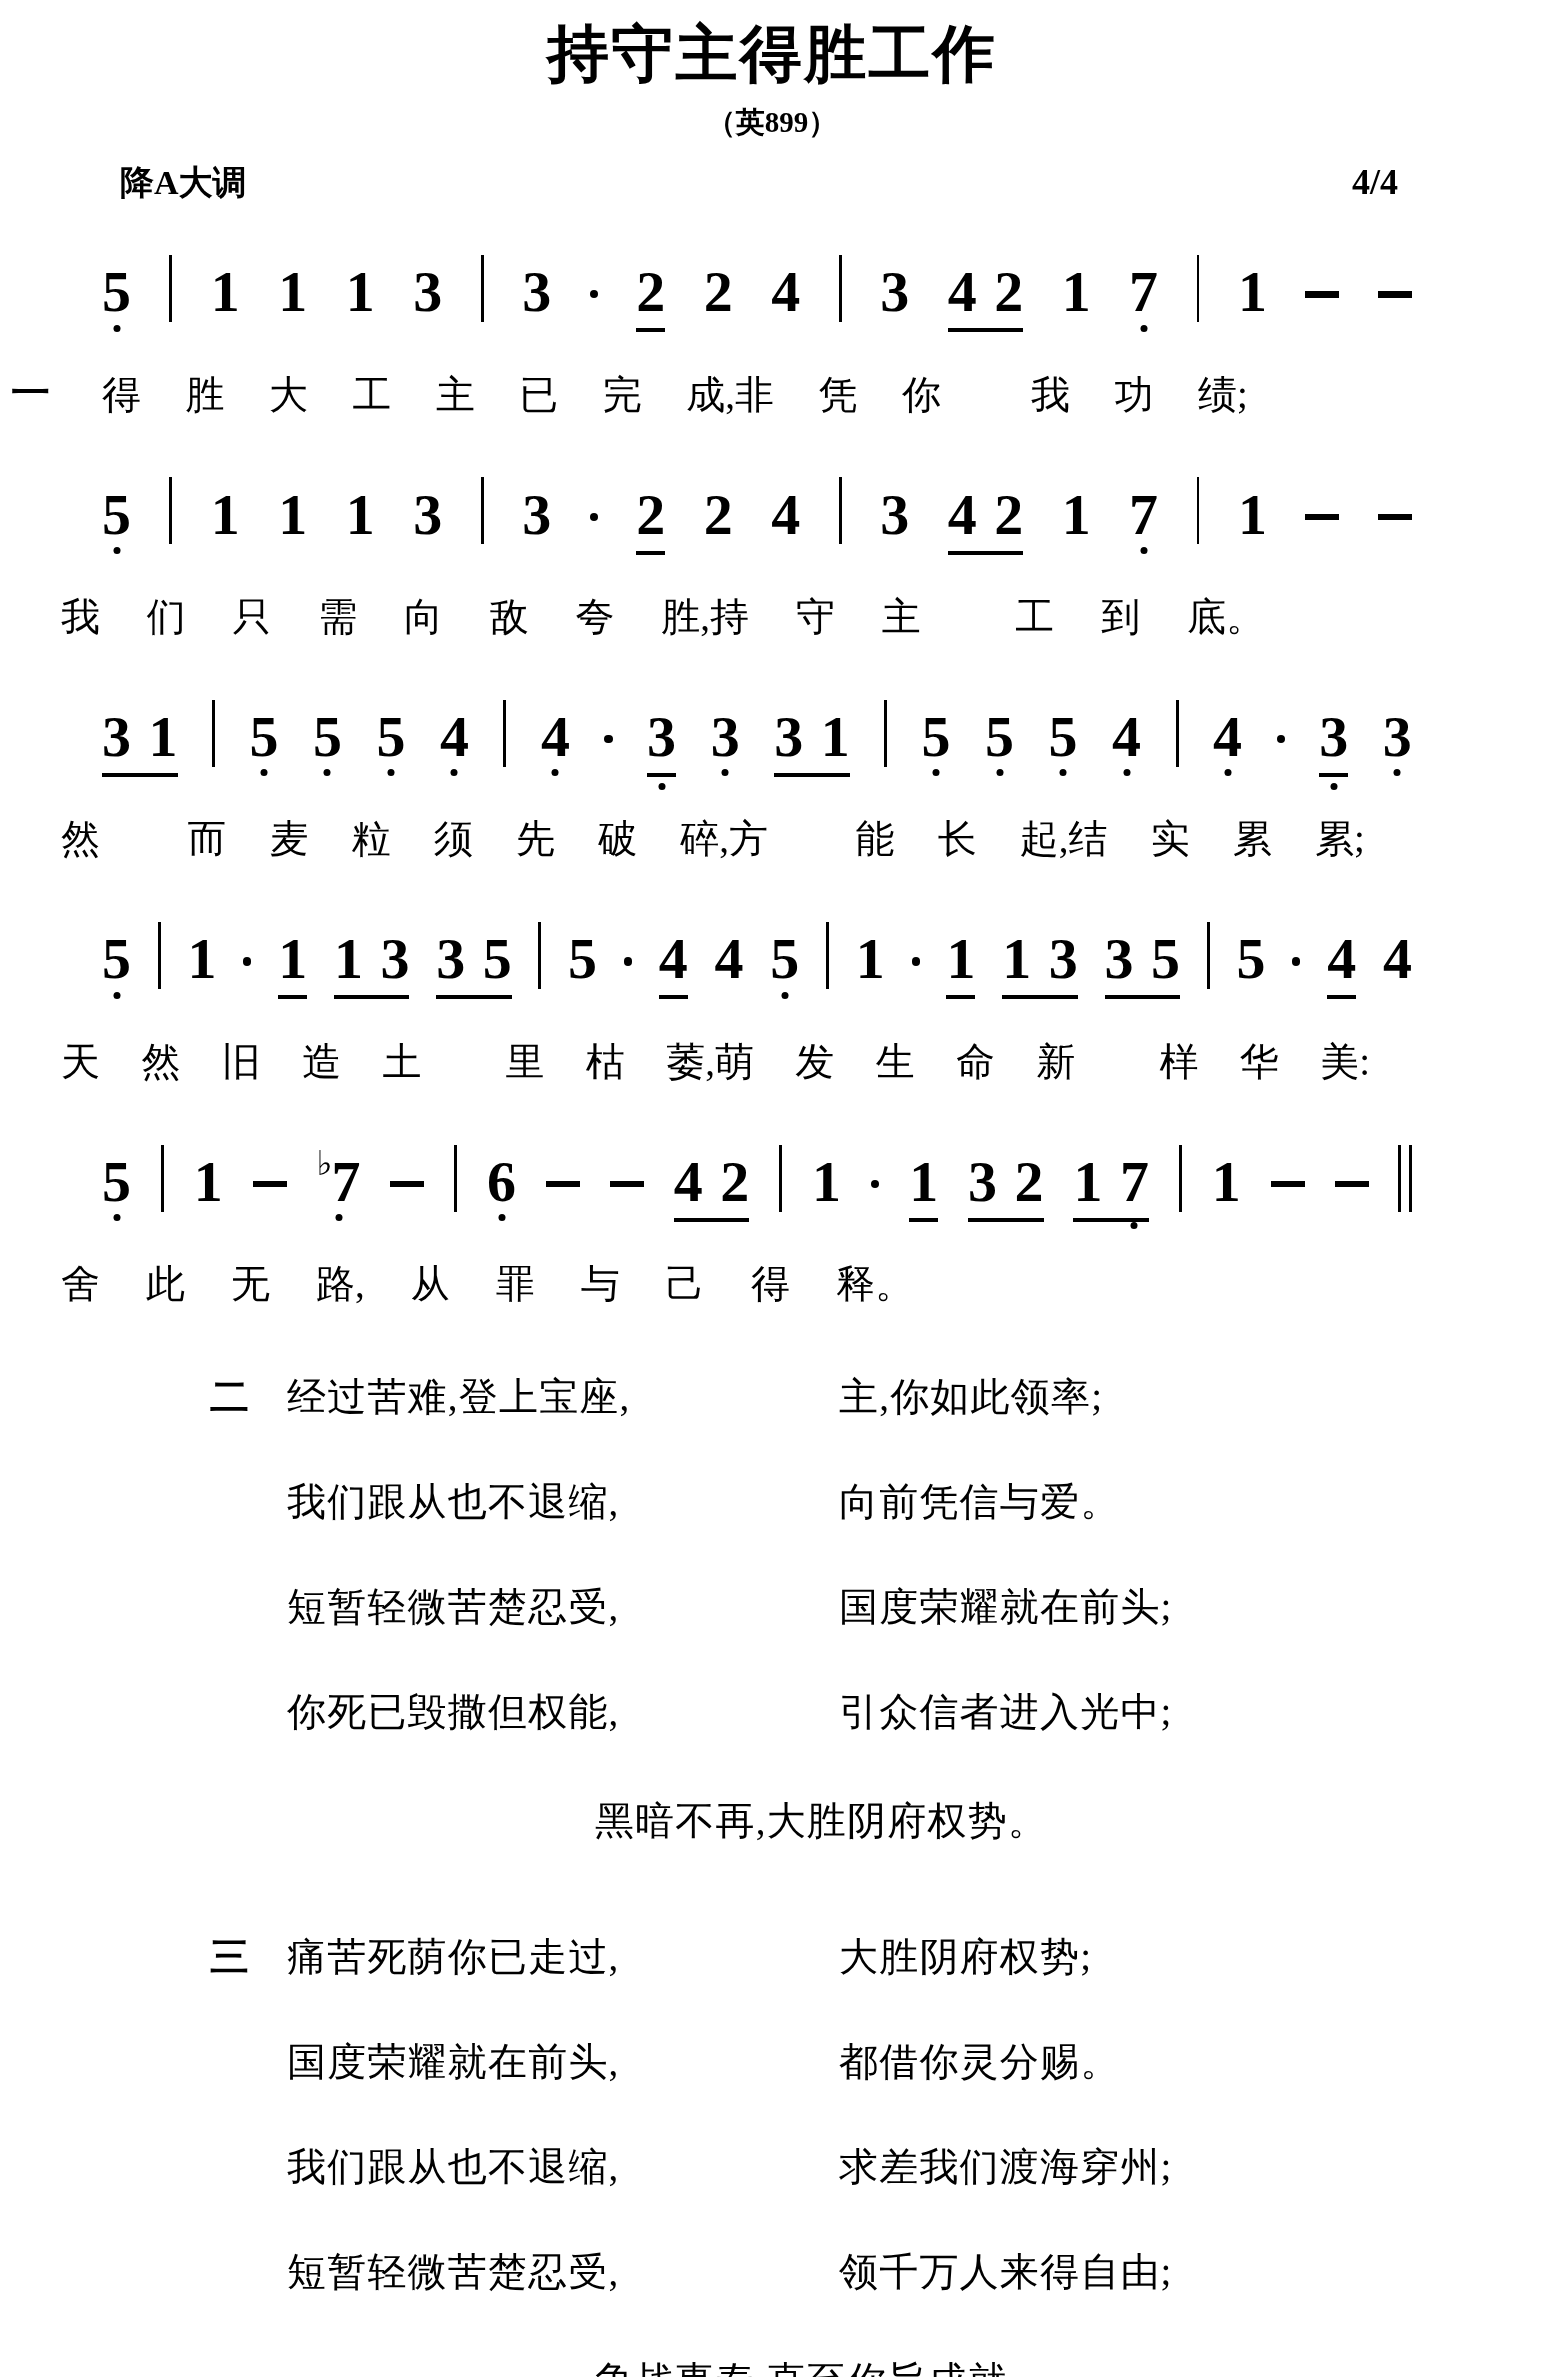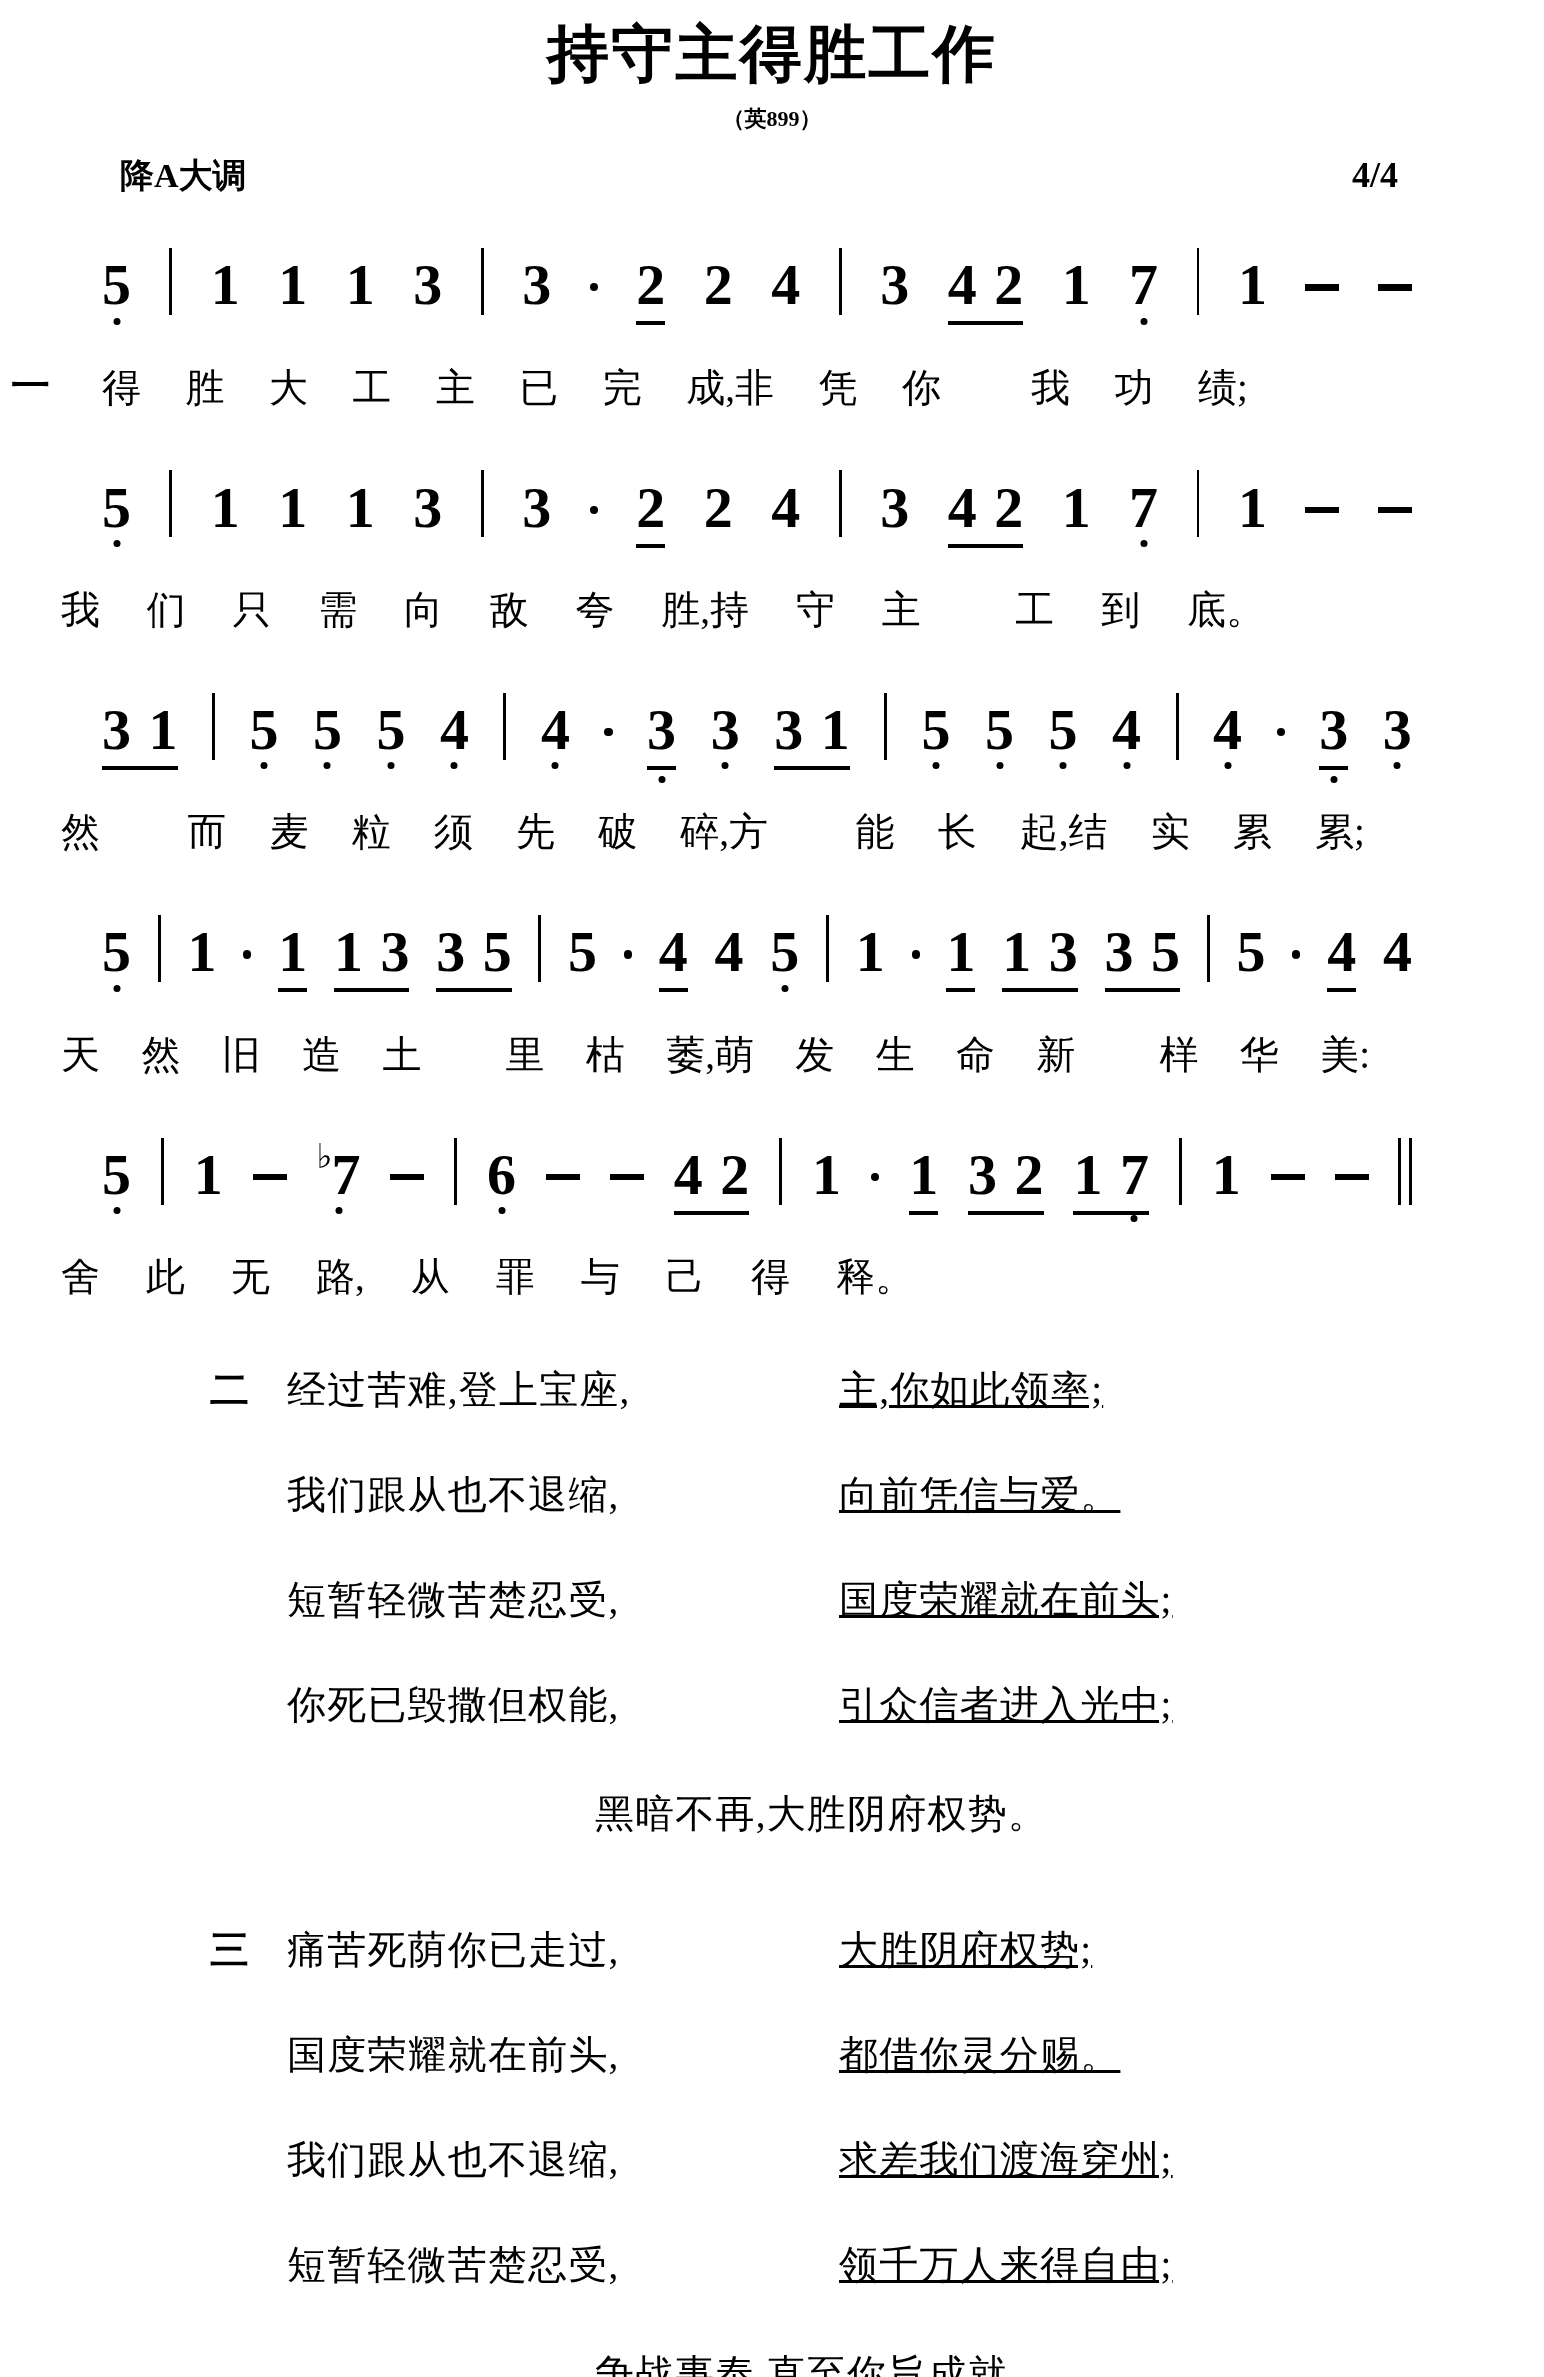--- a/index.html
+++ b/index.html
@@ -11,21 +11,21 @@
     overflow:hidden;
   }
   .page{padding-top:20px;}
 
   
   .title{
     text-align:center;font-size:62px;font-weight:700;line-height:1.1;
     letter-spacing:2.3px;
   }
   .subtitle{
-    text-align:center;font-size:22px;font-weight:700;margin-top:20px;line-height:1;
+    text-align:center;font-size:29px;font-weight:700;margin-top:20px;line-height:1;
   }
   .keyrow{
     display:flex;justify-content:space-between;align-items:flex-end;
     padding:0 146px 0 120px;margin-top:27px;
   }
   .keysig{font-size:34px;font-weight:700;line-height:1;}
   .timesig{font-size:36px;font-weight:700;line-height:1;}
 
   
   .systems{padding:0 132px 0 102px;margin-top:63px;}
@@ -68,21 +68,21 @@
     position:absolute;left:-91px;bottom:8.2px;
     font-size:39px;font-weight:700;line-height:1;
   }
 
   
   .verses{padding:0 146px 0 210px;margin-top:23.4px;}
   .verse{margin-bottom:92px;}
   .verse-row{display:flex;margin-bottom:60px;font-size:39px;line-height:1.15;}
   .v-marker{width:77px;flex:none;font-weight:700;}
   .v-left{width:552px;flex:none;letter-spacing:1.2px;}
-  .v-right{flex:1;letter-spacing:1.2px;text-decoration:underline;}
+  .v-right{flex:1;letter-spacing:1.2px;}
   .v-closing{
     text-align:center;font-size:39px;line-height:1.15;letter-spacing:1.2px;
     margin-left:35px;margin-top:64px;
   }
 </style>
 </head>
 <body>
 
 <div class="page">
   <div class="title">持守主得胜工作</div>

